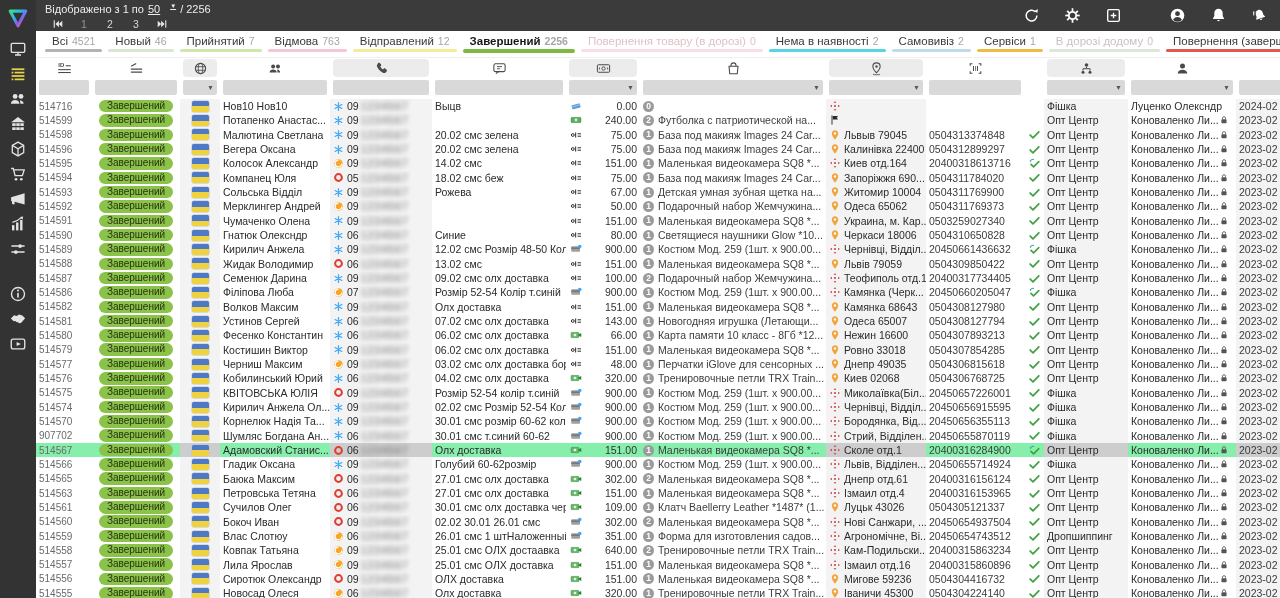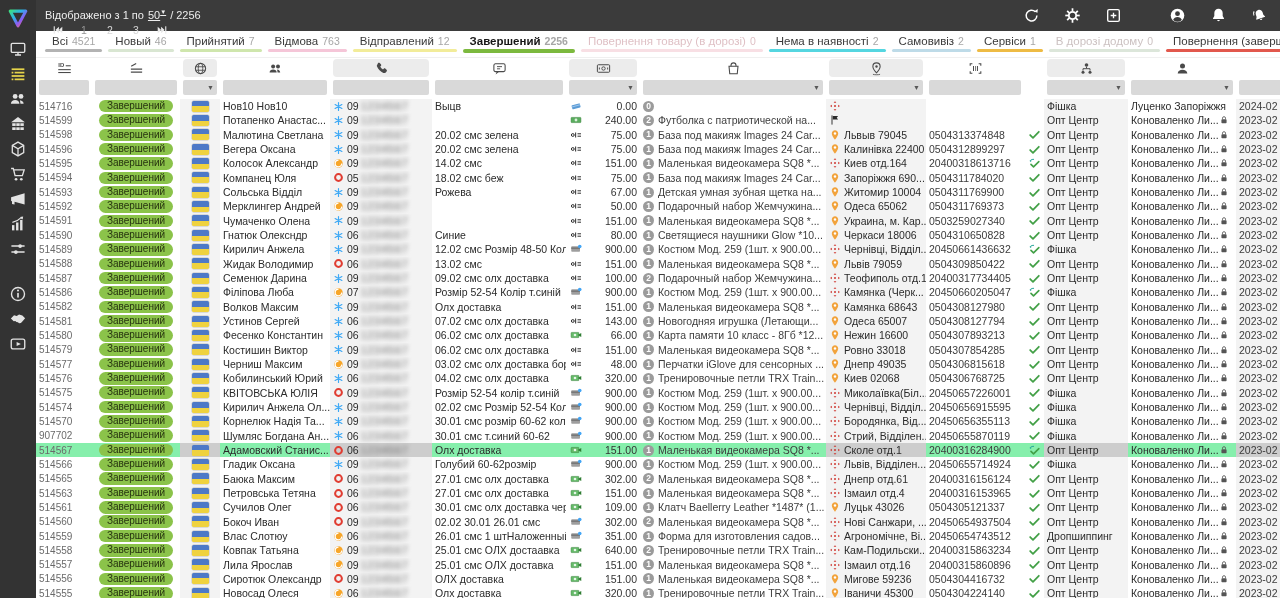--- a/index.html
+++ b/index.html
@@ -9,23 +9,23 @@
   
   .sidebar{width:36px;flex:none;background:#333;display:flex;flex-direction:column;align-items:center}
   .logo{width:36px;height:36px;display:flex;align-items:center;justify-content:center;cursor:pointer}
   .sitem{width:36px;height:25px;display:flex;align-items:center;justify-content:center;color:#e3e3e3;cursor:pointer}
   .sitem svg{width:18px;height:18px}
   .sitem.active{color:#e6d44a}
   .sitem.sep{margin-top:20px}
   
   .main{flex:1;display:flex;flex-direction:column;min-width:0}
   .topbar{height:31px;background:#3b3b3b;color:#ededed;position:relative;flex:none}
-  .tb-left{padding:8px 0 0 9px}
+  .tb-left{padding:2px 0 0 9px}
   .shown-line{font-size:11px;display:flex;align-items:center;gap:4px;height:14px}
-  .psize{text-decoration:underline;cursor:pointer;display:inline-flex;gap:0}
+  .psize{text-decoration:underline;cursor:pointer;display:inline-flex;gap:10px}
   .psize .car{font-size:6px}
   .pager{display:flex;align-items:center;font-size:10.5px;color:#d8d8d8;height:15px;gap:0}
   .pager .nav{width:26px;text-align:center;cursor:pointer;color:#e8e8e8}
   .pager .nav svg{width:12px;height:12px;vertical-align:-2px}
   .pager .pg{width:26px;text-align:center;cursor:pointer;color:#d6d6d6}
   .pager .pg.cur{color:#949494}
   .tb-actions{position:absolute;right:10px;top:0;height:31px;display:flex;align-items:center}
   .act{width:22px;height:22px;margin-left:19px;display:flex;align-items:center;justify-content:center;color:#fff;cursor:pointer}
   .act svg{width:17px;height:17px}
   .act.gap{margin-left:42px}
@@ -620,21 +620,21 @@
             <div class="cell shade c-loc">
               <svg class="ic" viewBox="0 0 24 24">
                 <use href="#i-loc-nova"></use>
               </svg>
               <span></span>
             </div>
             <div class="cell c-track"></div>
             <div class="cell c-check"></div>
             <div class="cell shade c-funnel">Фішка</div>
             <div class="cell c-manager">
-              <span class="mname">Луценко Запоріжжя</span>
+              <span class="mname">Луценко Олексндр</span>
             </div>
             <div class="cell shade c-date">2024-02</div>
           </div>
           <div class="grow" style="grid-template-columns:56px 88px 40px 110px 102px 134px 74px 186px 100px 98px 20px 84px 108px 60px">
             <div class="cell c-id">514599</div>
             <div class="cell c-status">
               <span class="pill">Завершений</span>
             </div>
             <div class="cell shade c-flag">
               <span class="uaflag"></span>

